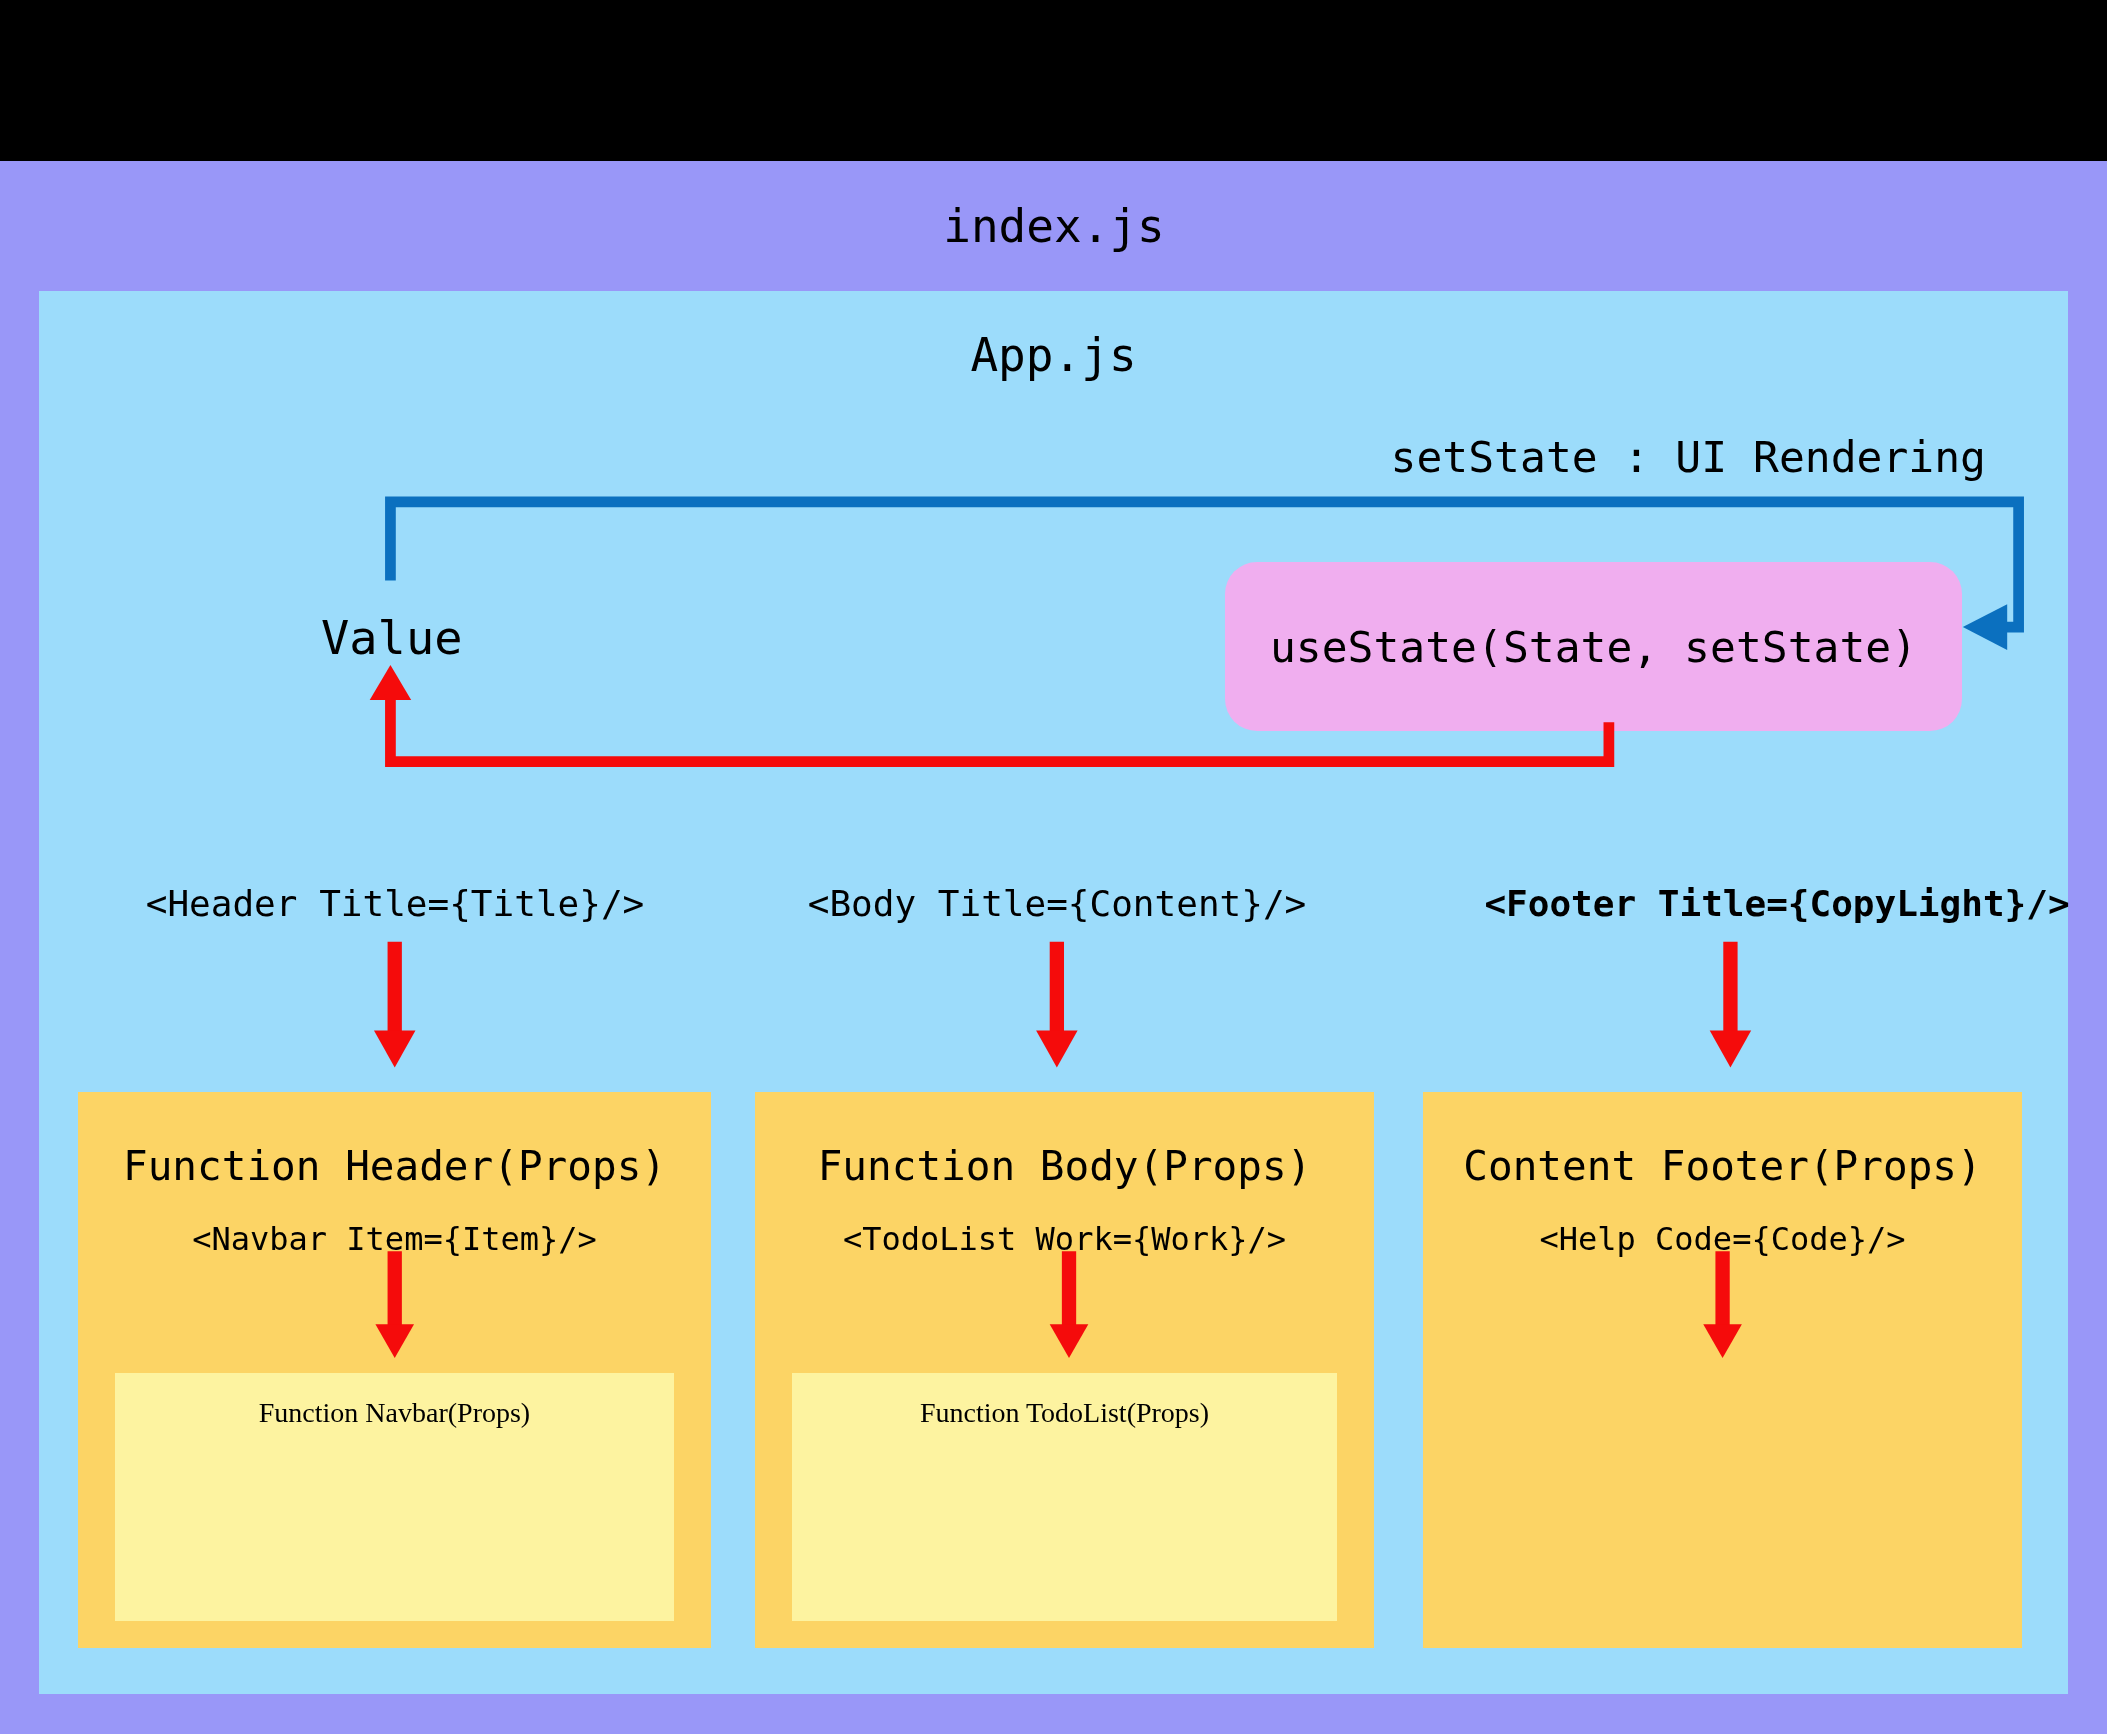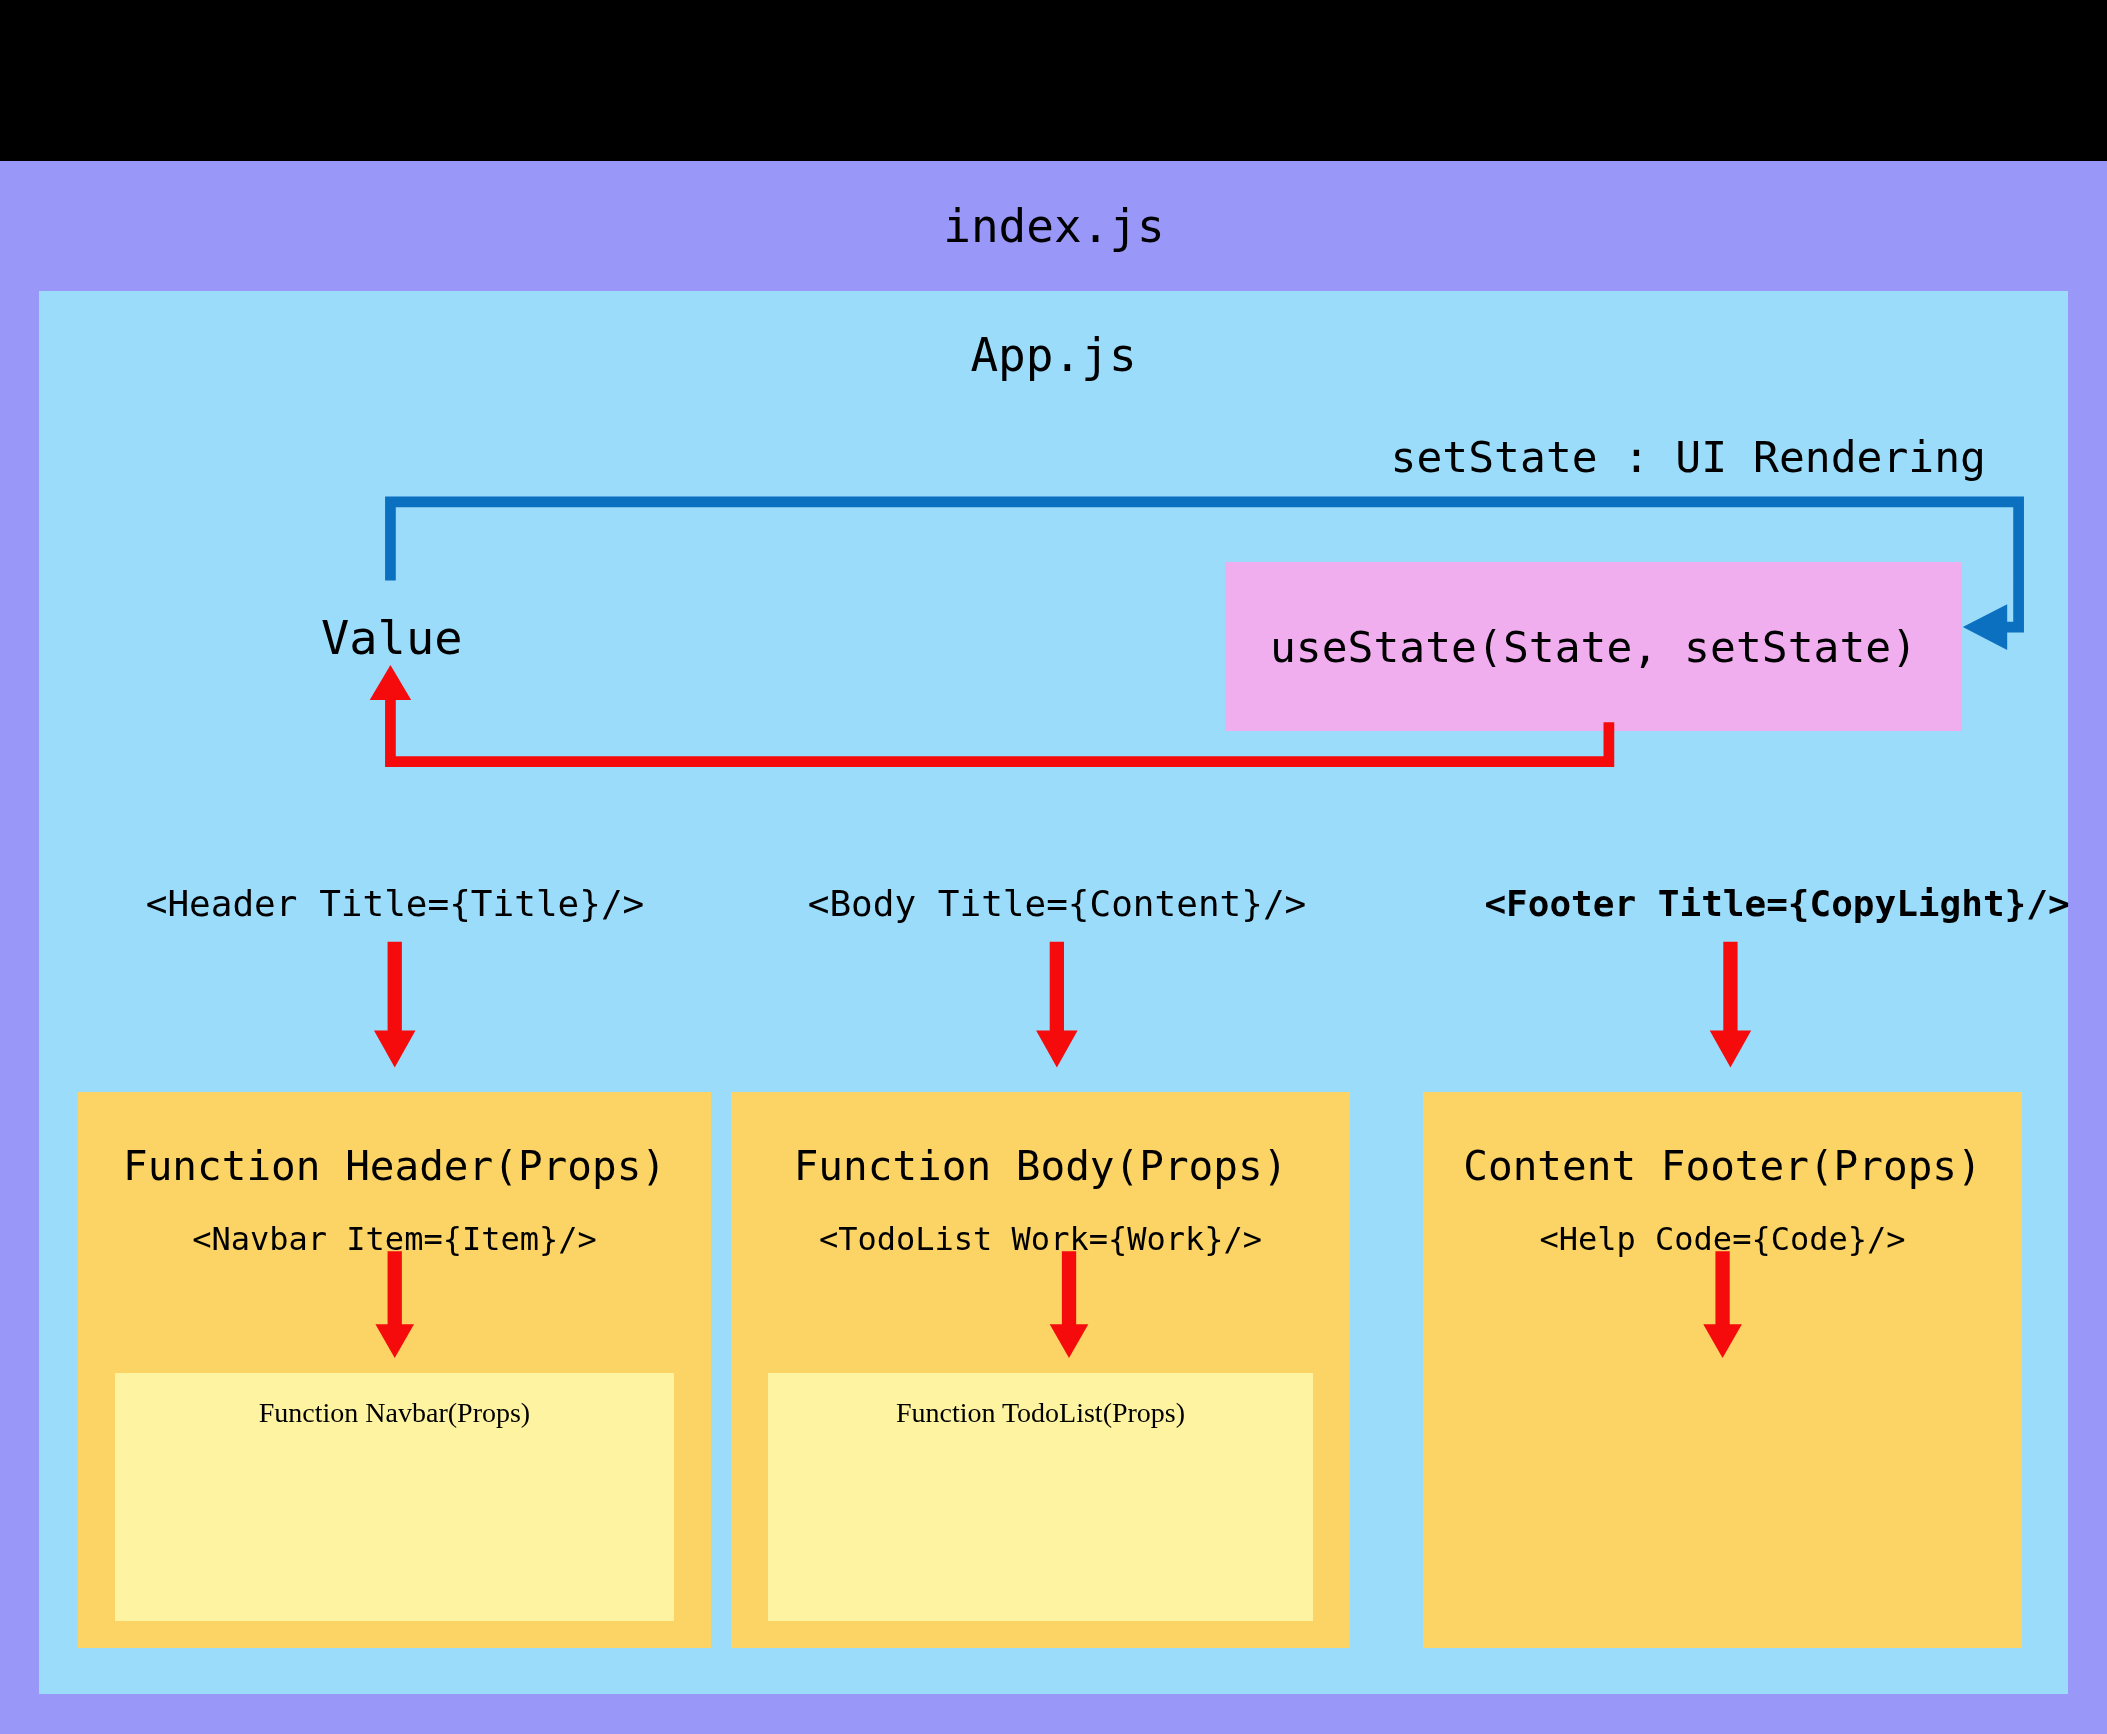--- a/index.html
+++ b/index.html
@@ -68,20 +68,21 @@
   .usestate-box {
     position: absolute;
     left: 1186px; top: 271px;
     width: 737px; height: 169px;
     background: var(--usestate-box, #f0aeef);
     display: flex;
     align-items: center;
     justify-content: center;
     font-size: 43px;
     white-space: nowrap;
+    border-radius: 32px;
   }
   .jsx-label {
     position: absolute;
     top: 590px;
     width: 644px;
     line-height: 46px;
     text-align: center;
     font-size: 36px;
     white-space: nowrap;
   }
@@ -89,21 +90,21 @@
   .jsx-label.c1 { left: 696px; }   
   .jsx-label.c2 { left: 1416px; font-weight: bold; }  
   
   .function-box {
     position: absolute;
     top: 801px;               
     height: 556px;
     background: var(--function-box, #fcd465);
   }
   .function-box.c0 { left: 39px;   width: 633px; }
-  .function-box.c1 { left: 692px; width: 619px; }
+  .function-box.c1 { left: 716px; width: 619px; }
   .function-box.c2 { left: 1384px; width: 599px; }
   .function-title {
     padding-top: 47px;
     line-height: 54px;
     text-align: center;
     font-size: 41px;
     white-space: nowrap;
   }
   .child-jsx-label {
     margin-top: 24px;

